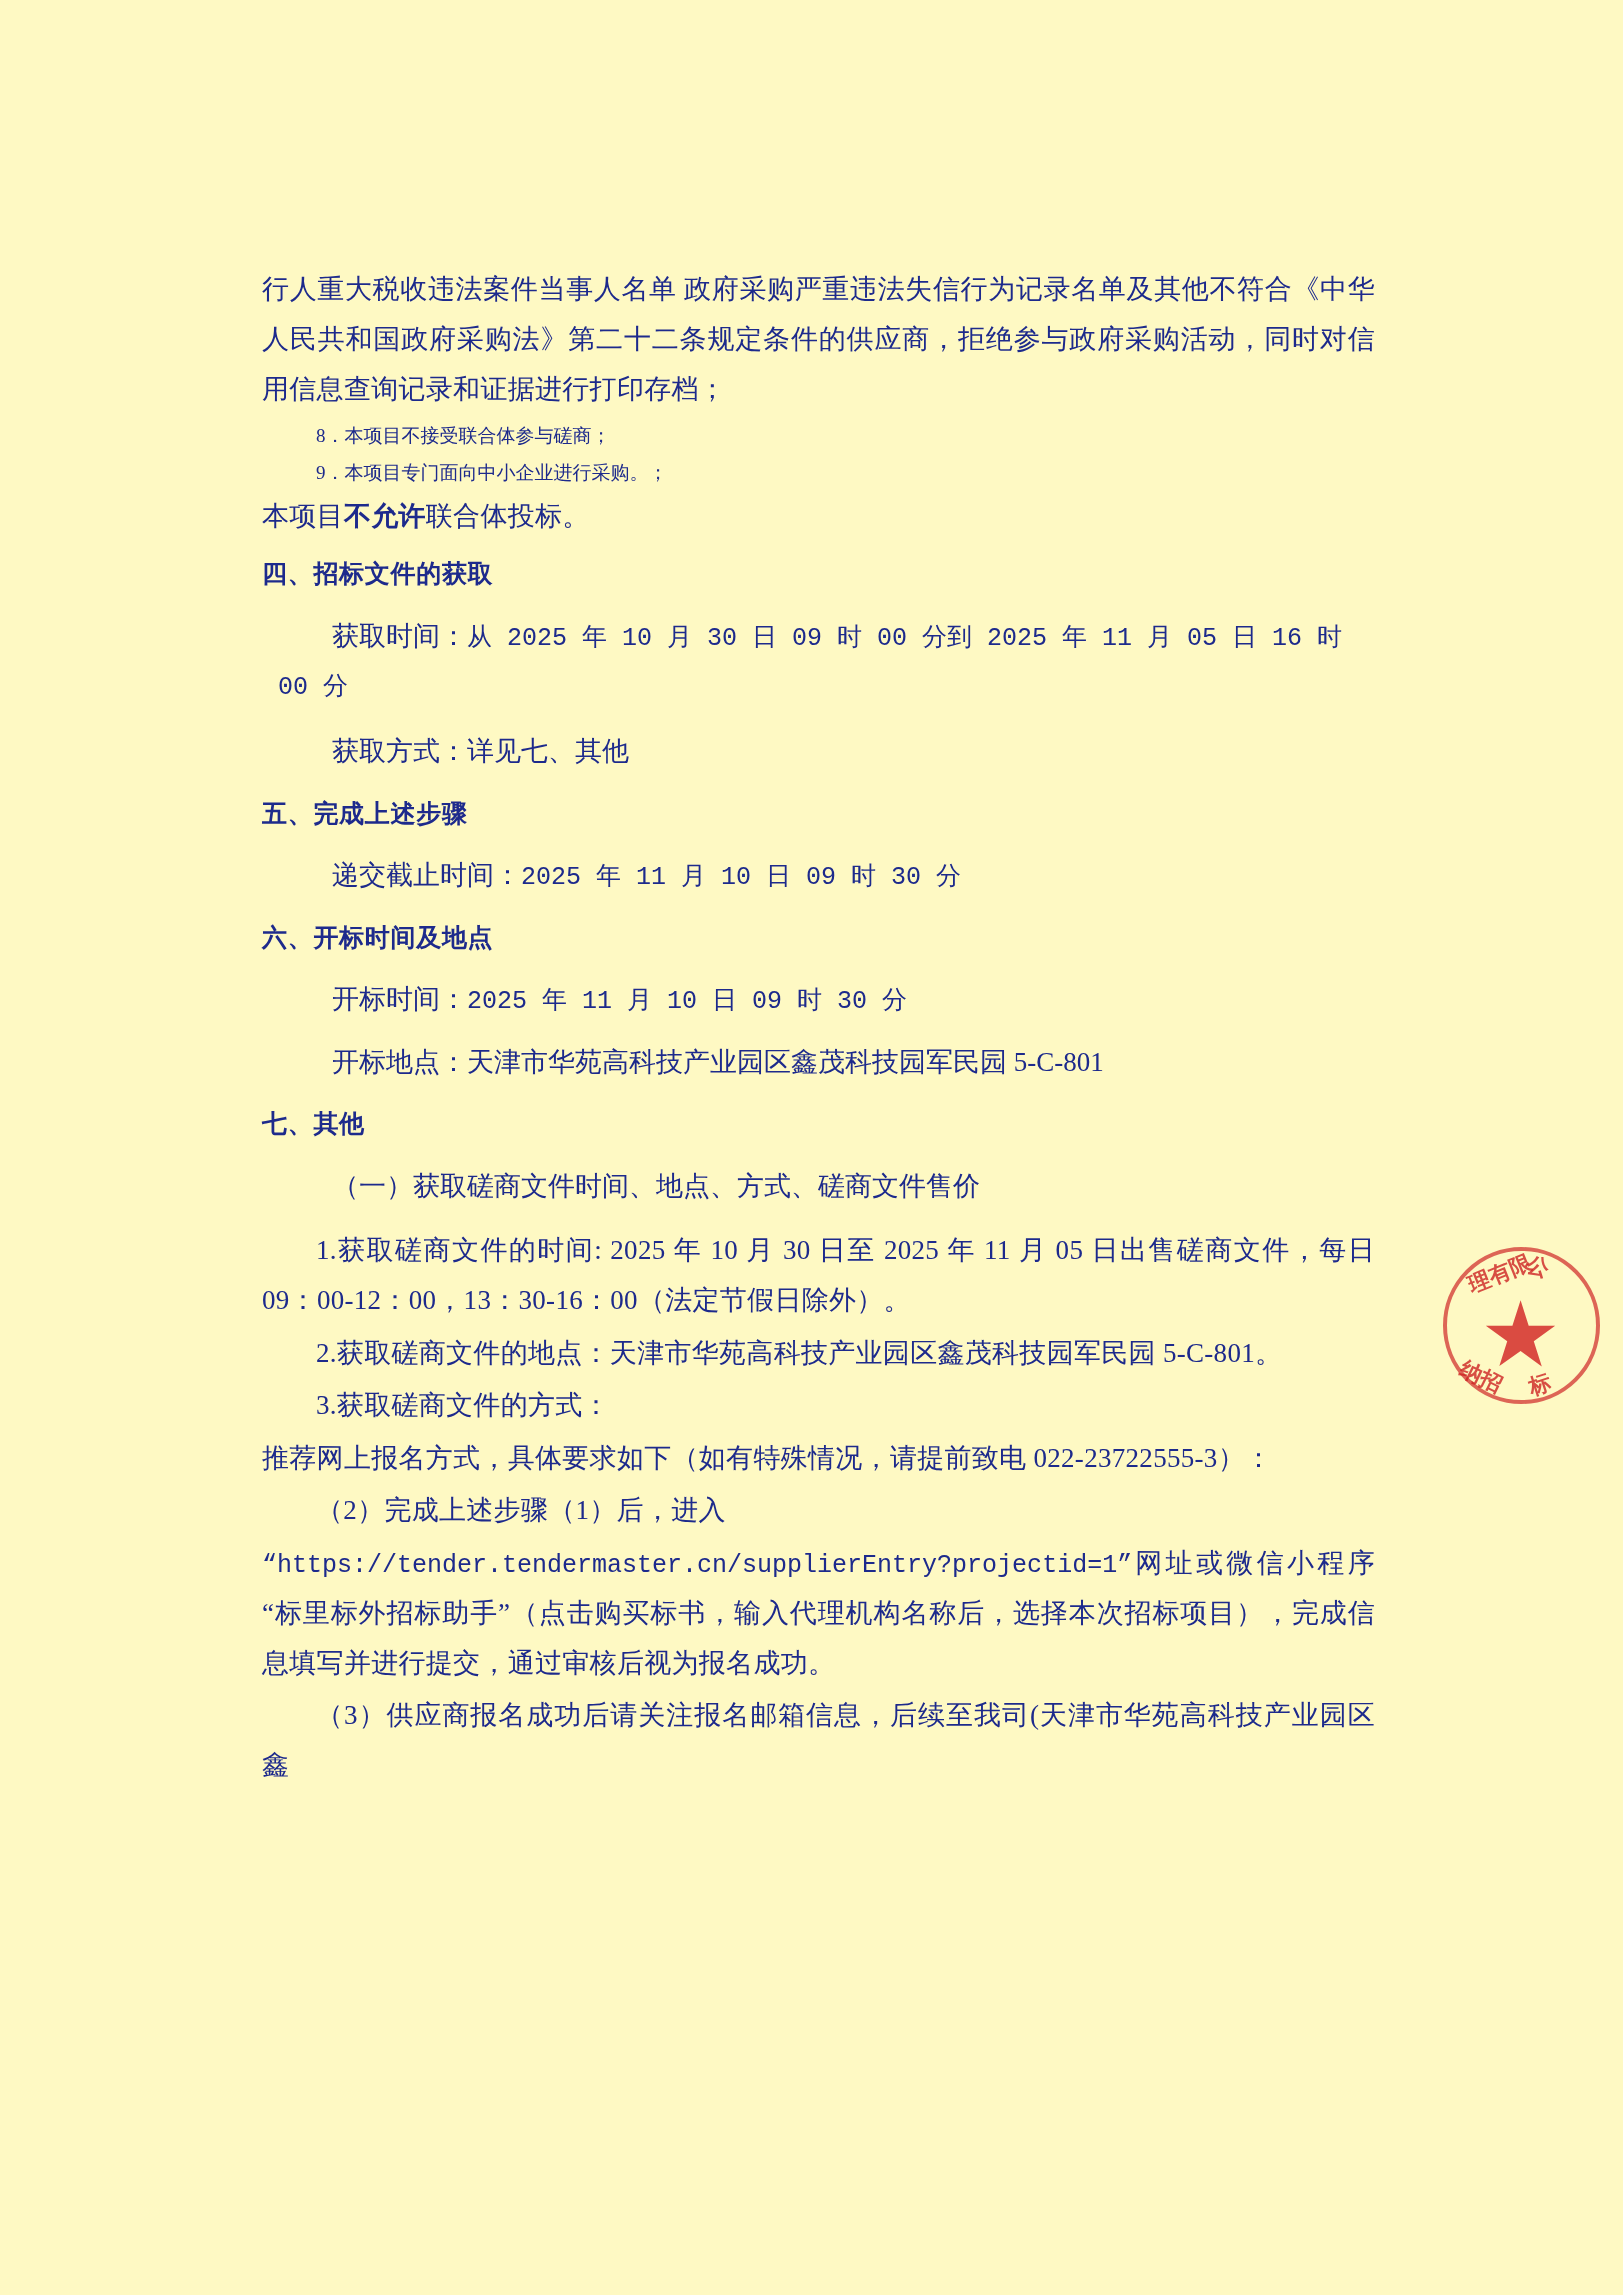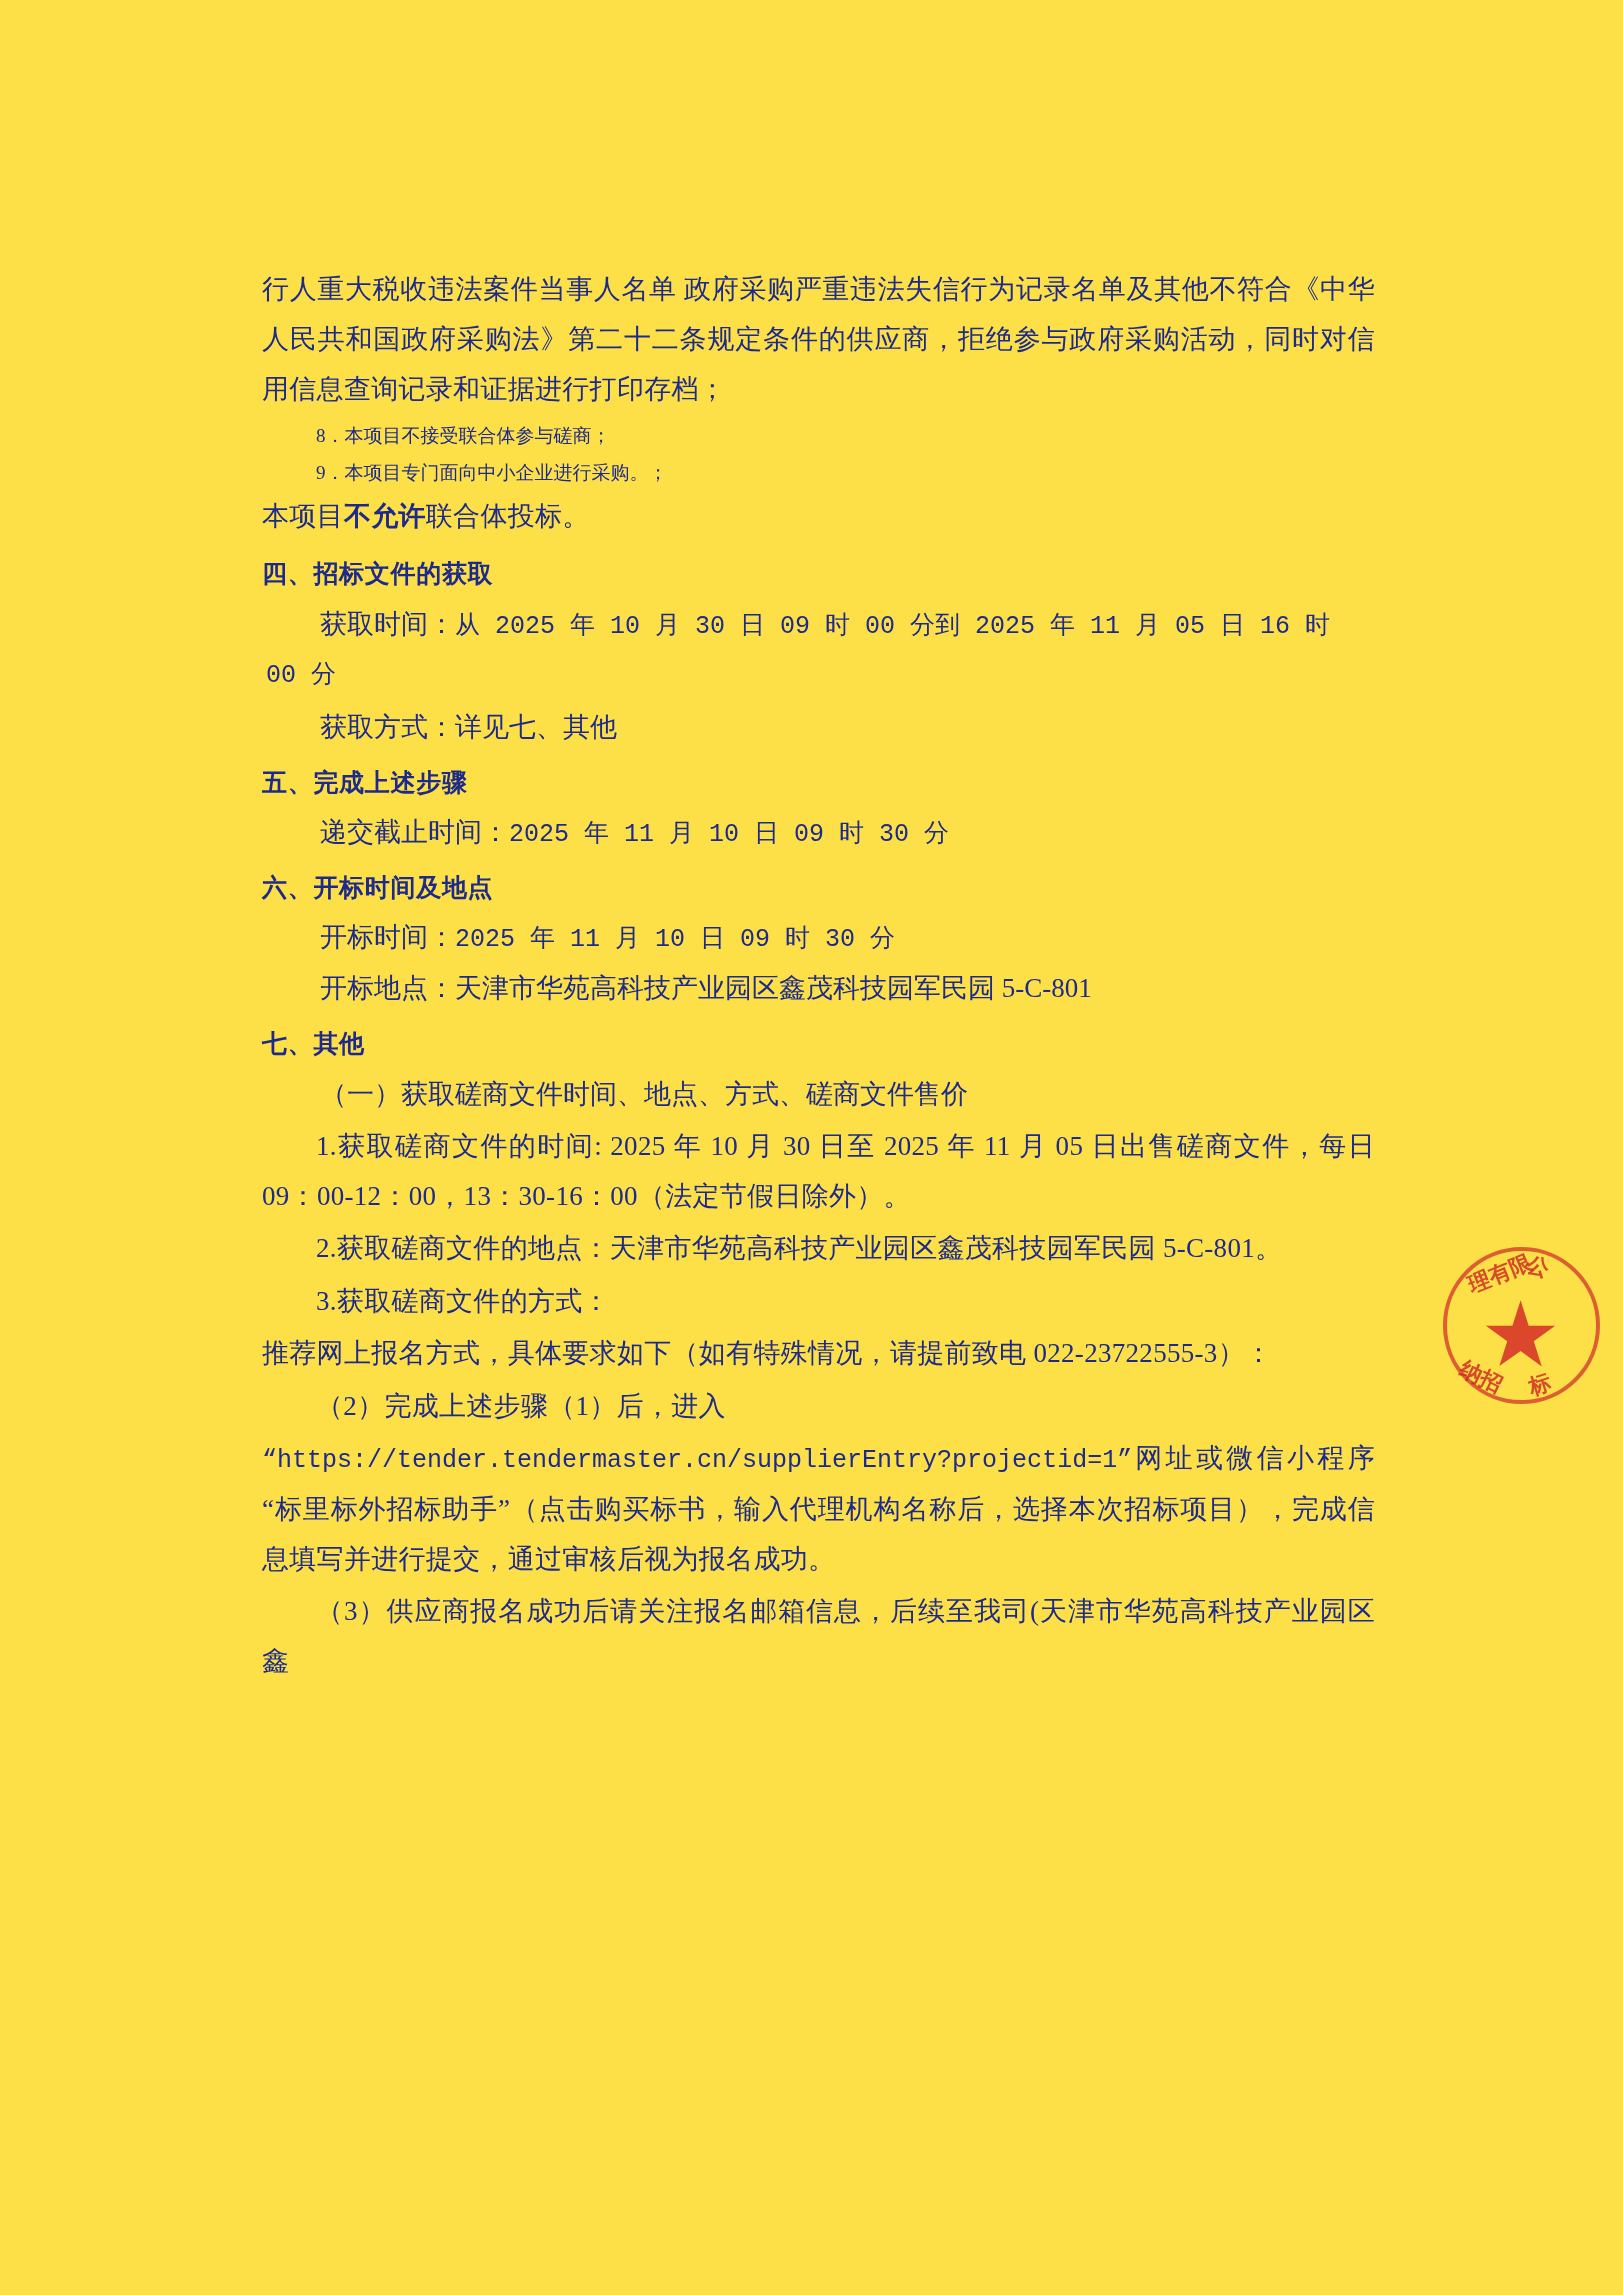--- a/index.html
+++ b/index.html
@@ -4,21 +4,21 @@
 <style>
   html, body {
     margin: 0;
     padding: 0;
     background: #ffffff;
   }
   .page {
     position: relative;
     width: 1623px;
     height: 2295px;
-    background: #fde047;
+    background: #fef9c3;
     overflow: hidden;
     font-family: "Liberation Serif", "DejaVu Serif", serif;
     color: #1a1a6e;
   }
   .content {
     position: absolute;
     left: 262px;
     top: 265px;
     width: 1113px;
   }
@@ -43,21 +43,21 @@
     line-height: 1.8;
     color: #1d2a8c;
     margin: 9.2px 0 1.3px 0;
     font-family: "Liberation Sans", sans-serif;
     letter-spacing: 0.7px;
   }
   .sub-line {
     font-size: 27px;
     line-height: 1.78;
     color: #1d2a8c;
-    margin: 4px;
+    margin: 16px;
     text-indent: 54px;
   }
   .mono {
     font-family: "Liberation Mono", "DejaVu Sans Mono", monospace;
     font-size: 25px;
     letter-spacing: 0px;
   }
   .num-item {
     font-size: 19px;
     line-height: 1.95;

